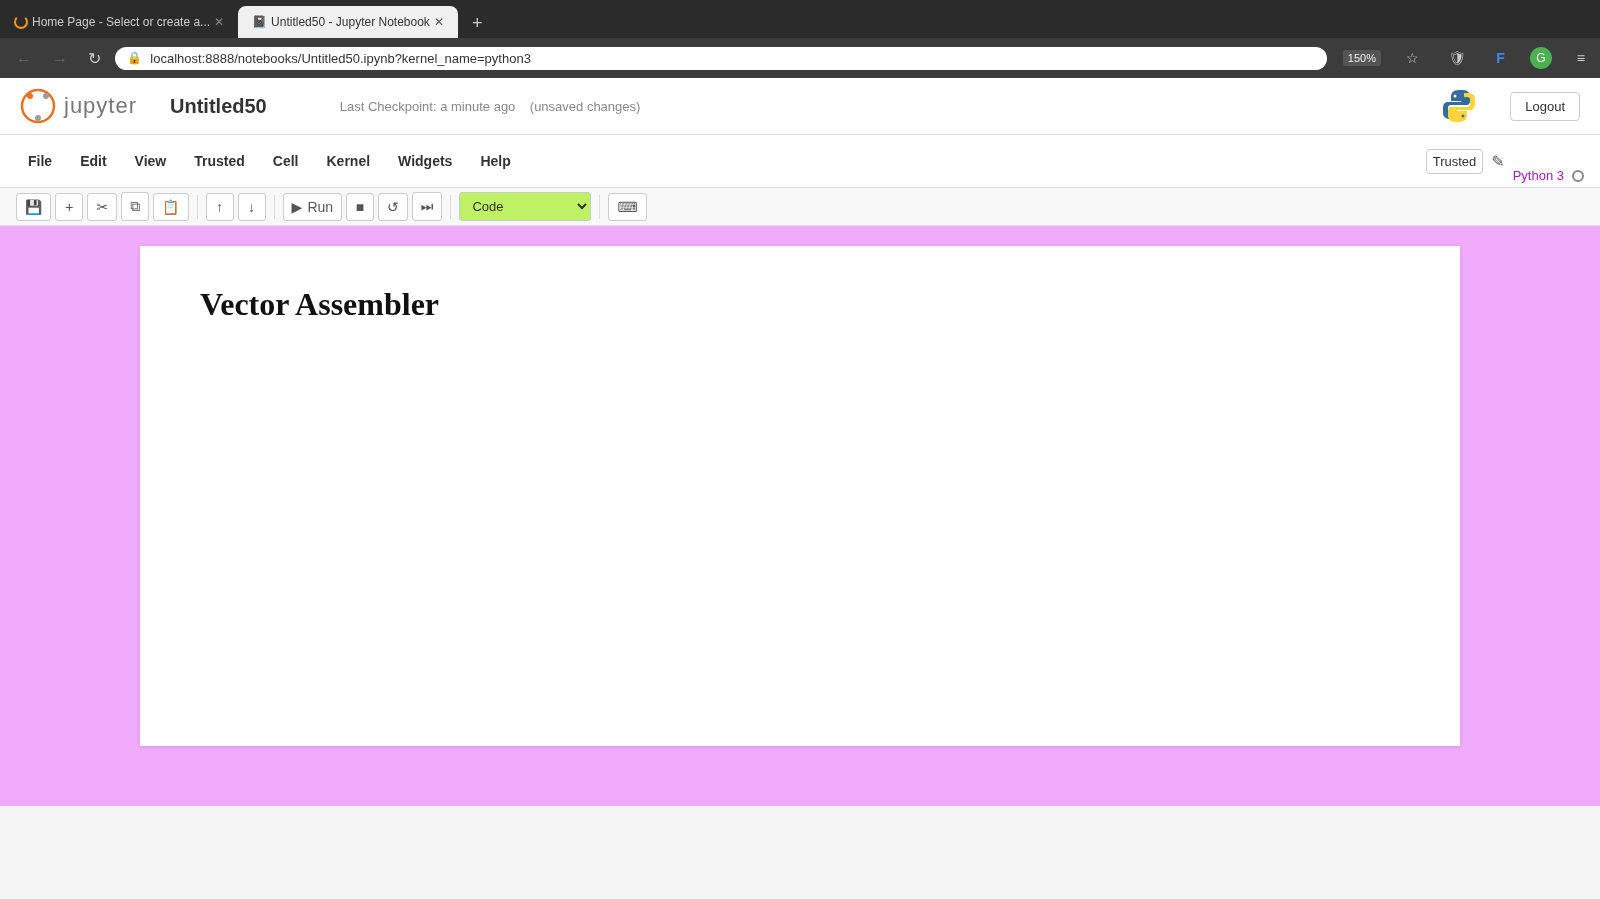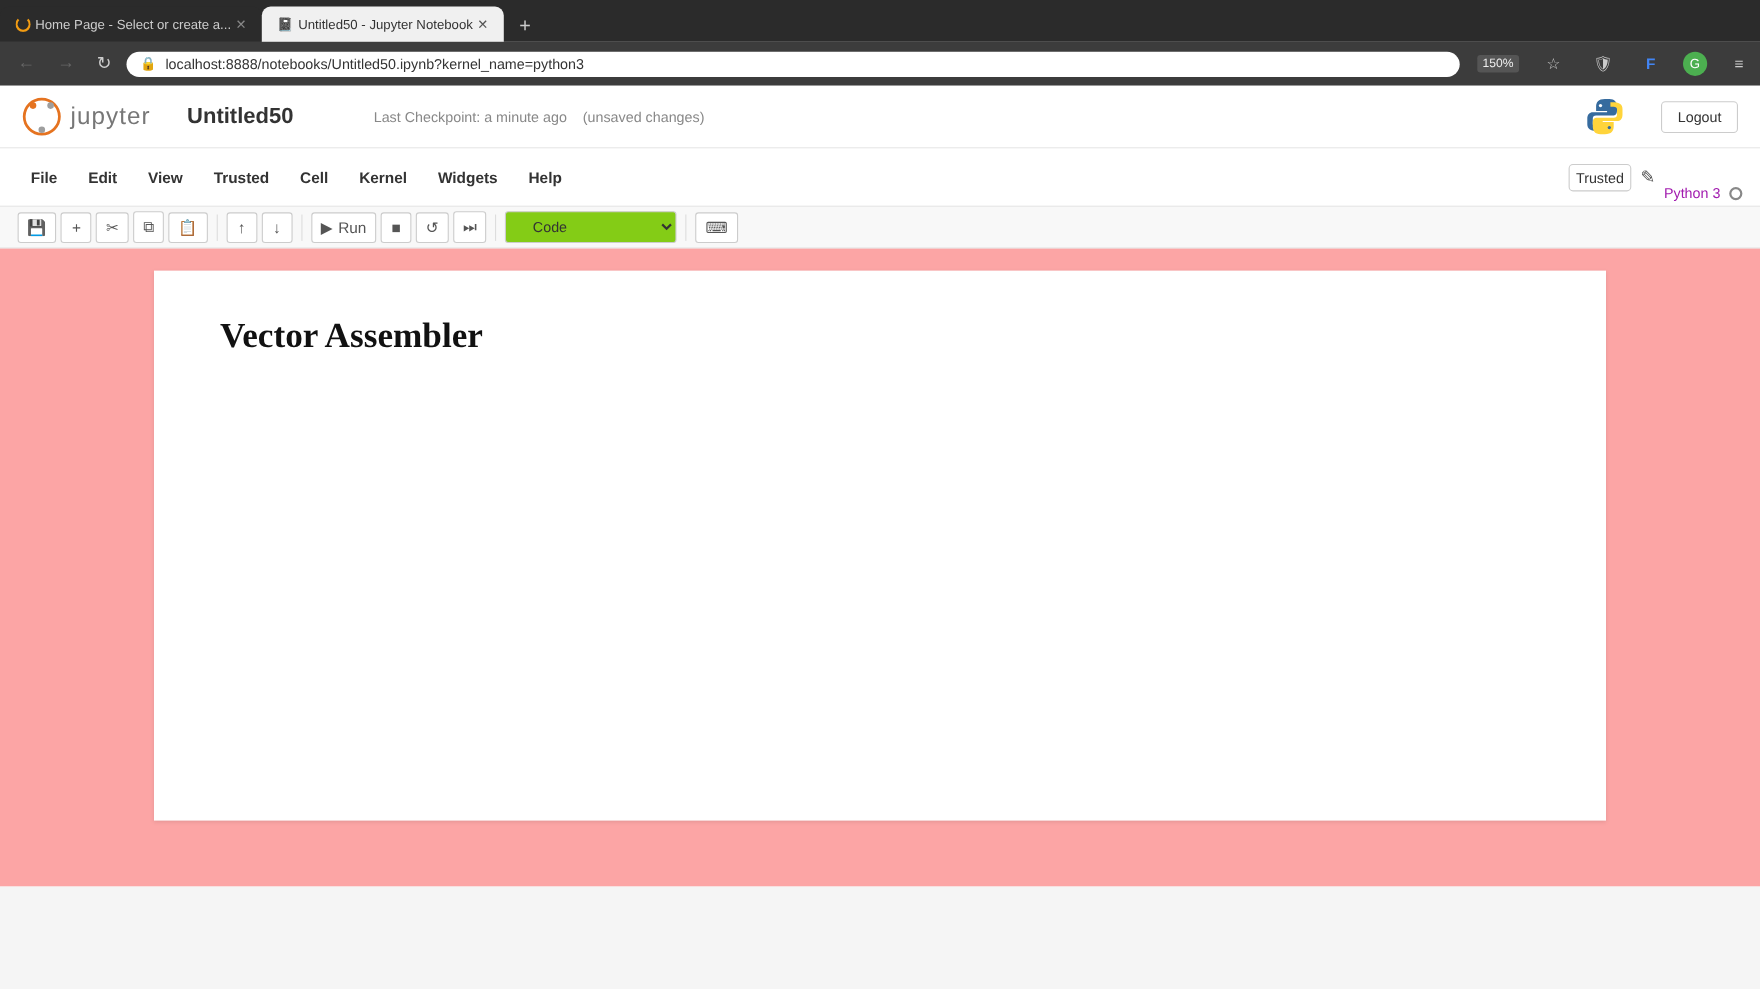--- a/index.html
+++ b/index.html
@@ -236,38 +236,38 @@
       min-width: 28px;
       justify-content: center;
     }
     .toolbar-separator {
       width: 1px;
       height: 24px;
       background: #ddd;
       margin: 0 4px;
     }
     .toolbar-select {
-      background: #84cc16;
+      background: #bef264;
       border: 1px solid #ccc;
-      padding: 5px 20px;
+      padding: 5px 8px;
       border-radius: 3px;
       cursor: pointer;
       font-size: 13px;
       color: #333;
       min-width: 90px;
     }
     .run-btn {
       display: flex;
       align-items: center;
       gap: 5px;
     }
 
     
     .notebook-container {
-      background: #fca5a5;
+      background: #f0abfc;
       padding: 20px 0;
       min-height: 580px;
     }
     .notebook-content {
       background: #fff;
       max-width: 1320px;
       margin: 0 auto;
       padding: 40px 60px 60px 60px;
       min-height: 500px;
       box-shadow: 0 1px 4px rgba(0,0,0,0.1);

